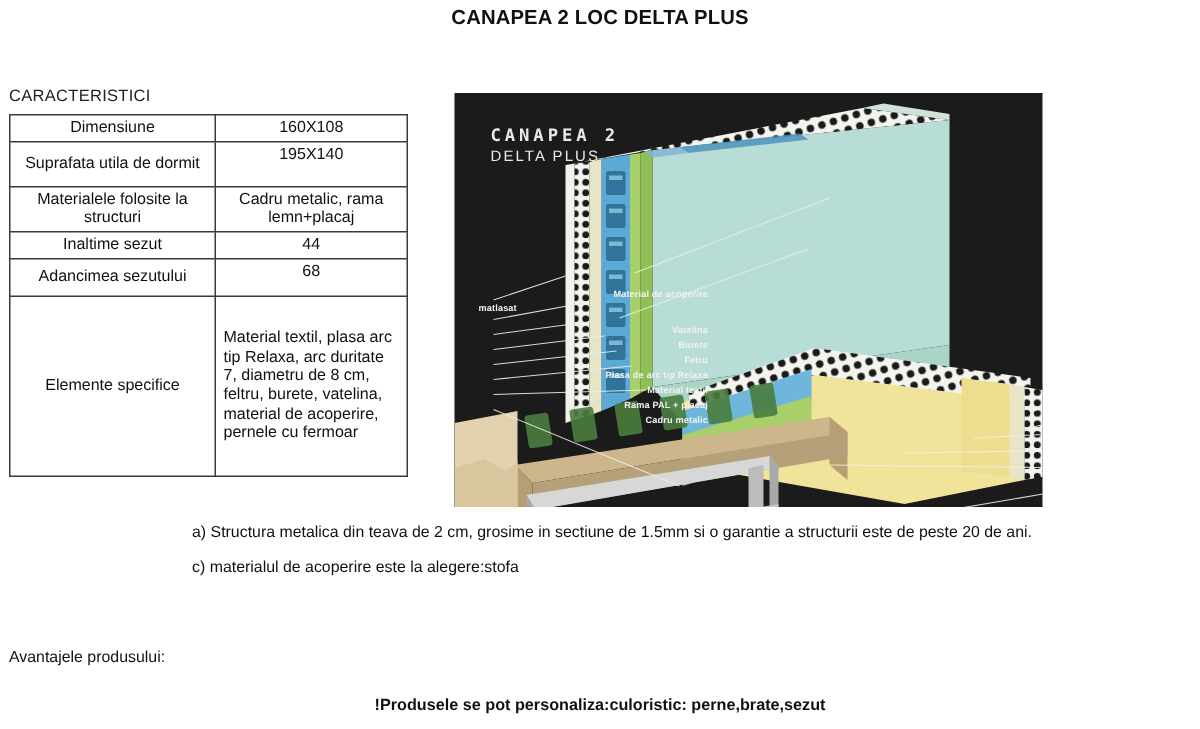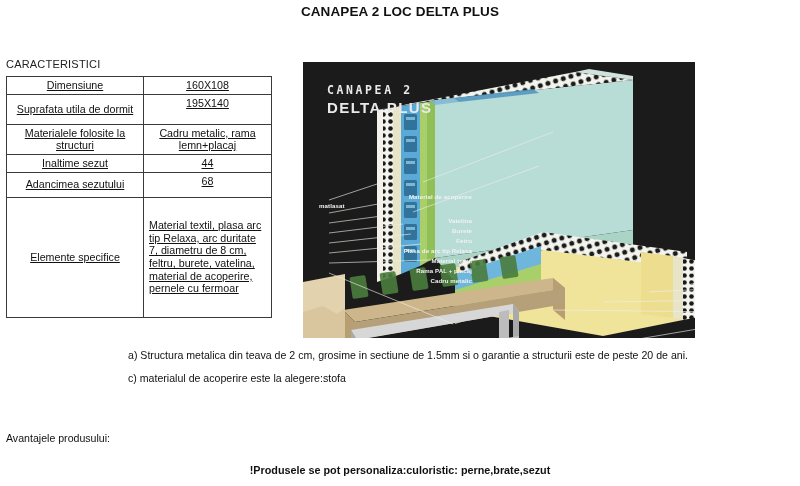--- a/index.html
+++ b/index.html
@@ -41,21 +41,20 @@
   }
 
   
   .spec-table {
     position: absolute;
     left: 6px;
     top: 76px;
     width: 266px;
     border-collapse: collapse;
     table-layout: fixed;
-    text-decoration: underline;
   }
   .spec-table td {
     border: 1.3px solid #3a3a3a;
     font-size: 10.7px;
     line-height: 1.18;
     padding: 2px 4px;
     vertical-align: middle;
     color: #111;
   }
   .spec-table td.label {
@@ -97,23 +96,23 @@
   }
   .fig-brand .b1 {
     font-family: "DejaVu Sans Mono", monospace;
     font-size: 11.5px;
     letter-spacing: 2.6px;
     font-weight: bold;
     display: block;
   }
   .fig-brand .b2 {
     font-family: "Liberation Sans", sans-serif;
-    font-size: 15px;
+    font-size: 10px;
     letter-spacing: 1.4px;
-    font-weight: bold;
+    font-weight: normal;
     display: block;
     margin-top: 2px;
   }
 
   .fig-svg { position: absolute; left: 0; top: 0; }
 
   .lbl {
     position: absolute;
     color: #f2f2f2;
     font-size: 6.1px;

